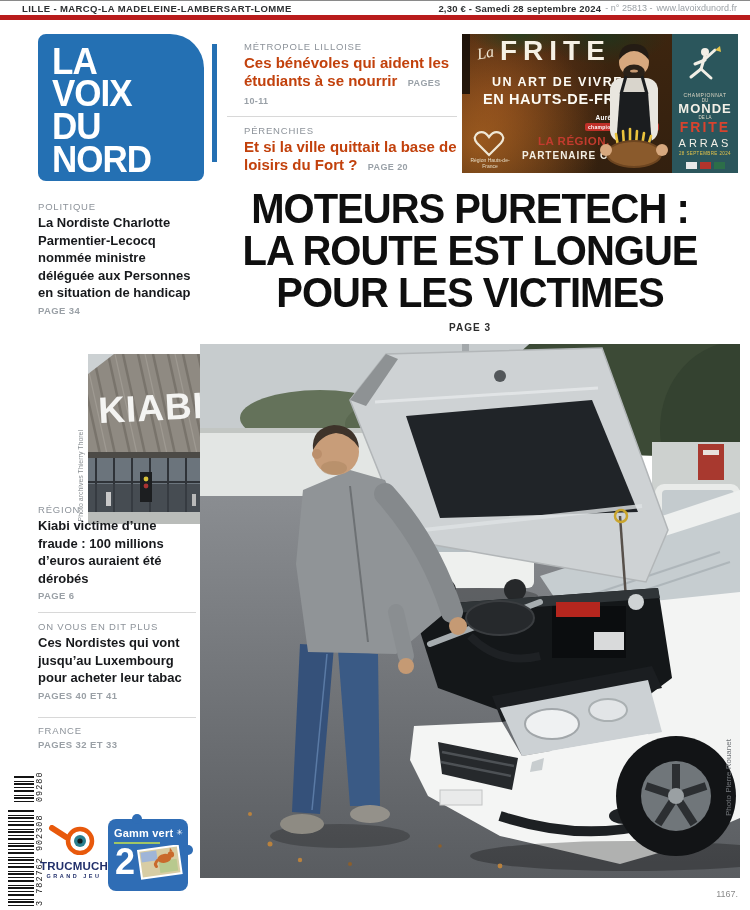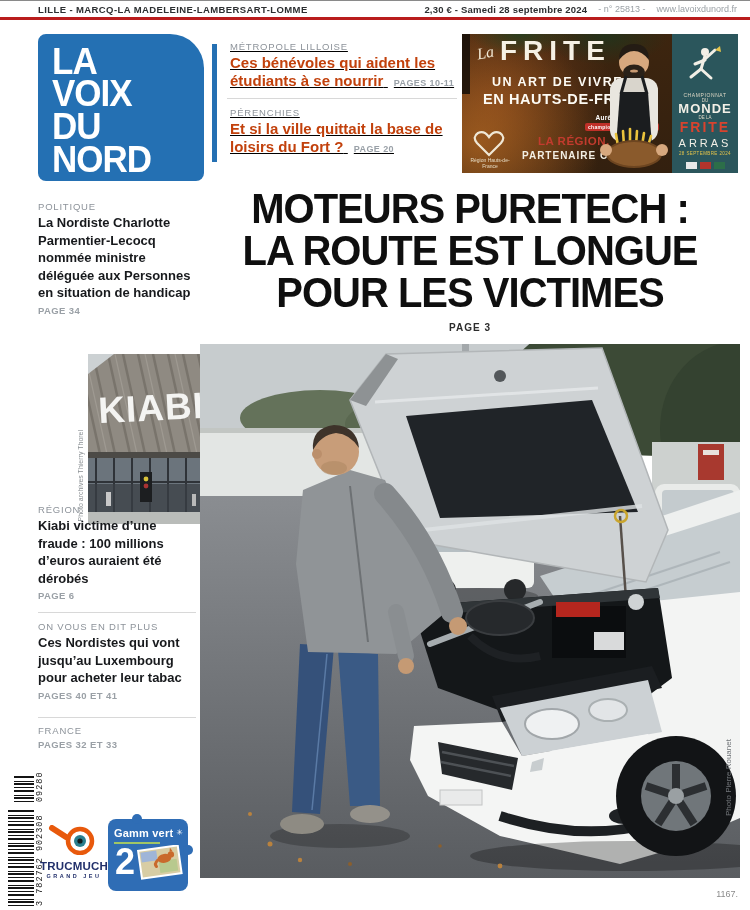--- a/index.html
+++ b/index.html
@@ -1,32 +1,32 @@
 <!DOCTYPE html>
 <html><head>
 <meta charset="utf-8">
 <style>
   html,body{margin:0;padding:0;background:#e9e9e9;}
   .page{position:relative;width:750px;height:910px;background:#fff;overflow:hidden;
         font-family:"Liberation Sans",sans-serif;border-top:1px solid #8a8a8a;}
   
-  .topbar{position:absolute;left:0;top:0;width:750px;height:19px;border-bottom:3px solid #b91c1c;
+  .topbar{position:absolute;left:0;top:0;width:750px;height:19px;border-bottom:5px solid #b91c1c;
           display:flex;align-items:center;justify-content:space-between;box-sizing:border-box;
-          padding:0 13px 0 38px;}
+          padding:0 13px 0 22px;}
   .topbar .editions{font-size:9.5px;font-weight:bold;letter-spacing:.4px;color:#2c2f31;}
-  .topbar .right{font-size:9px;color:#9aa0a5;display:flex;gap:11px;align-items:center;text-align:center;}
+  .topbar .right{font-size:9px;color:#9aa0a5;display:flex;gap:4px;align-items:center;text-align:center;}
   .topbar .right b{color:#2c2f31;font-size:9.5px;letter-spacing:.2px;}
   
   .logo{position:absolute;left:38px;top:33px;width:166px;height:147px;background:#2470b3;
         border-radius:8px 34px 8px 8px;color:#fff;padding:10px 0 0 14px;box-sizing:border-box;}
   .logo div{font-size:35px;line-height:33px;font-weight:bold;letter-spacing:-1px;transform:scaleY(1.04);}
   
   .teasers{position:absolute;left:212px;top:40px;width:245px;}
   .teaser-bar{position:absolute;left:0;top:3px;width:5px;height:118px;background:#2470b3;}
-  .teaser{margin-left:18px;text-decoration:underline;}
+  .teaser{margin-left:32px;}
   .kicker{font-size:9.5px;letter-spacing:.8px;color:#8d939a;margin-bottom:2px;}
   .teaser .t{font-size:15px;line-height:17px;font-weight:bold;color:#c2410c;}
   .teaser .p{font-size:9px;font-weight:bold;color:#99a0a7;letter-spacing:.4px;margin-left:6px;}
   .teaser-div{margin:8px 0 8px 15px;border:0;border-top:1px solid #d8d8d8;}
   
   .ad{position:absolute;left:462px;top:33px;width:276px;height:139px;display:flex;overflow:hidden;}
   .ad-left{position:relative;width:210px;height:139px;overflow:hidden;
      background:
        radial-gradient(70px 32px at 28% 0%, rgba(40,62,30,.95), transparent 72%),
        radial-gradient(90px 40px at 68% 2%, rgba(34,52,28,.9), transparent 70%),

